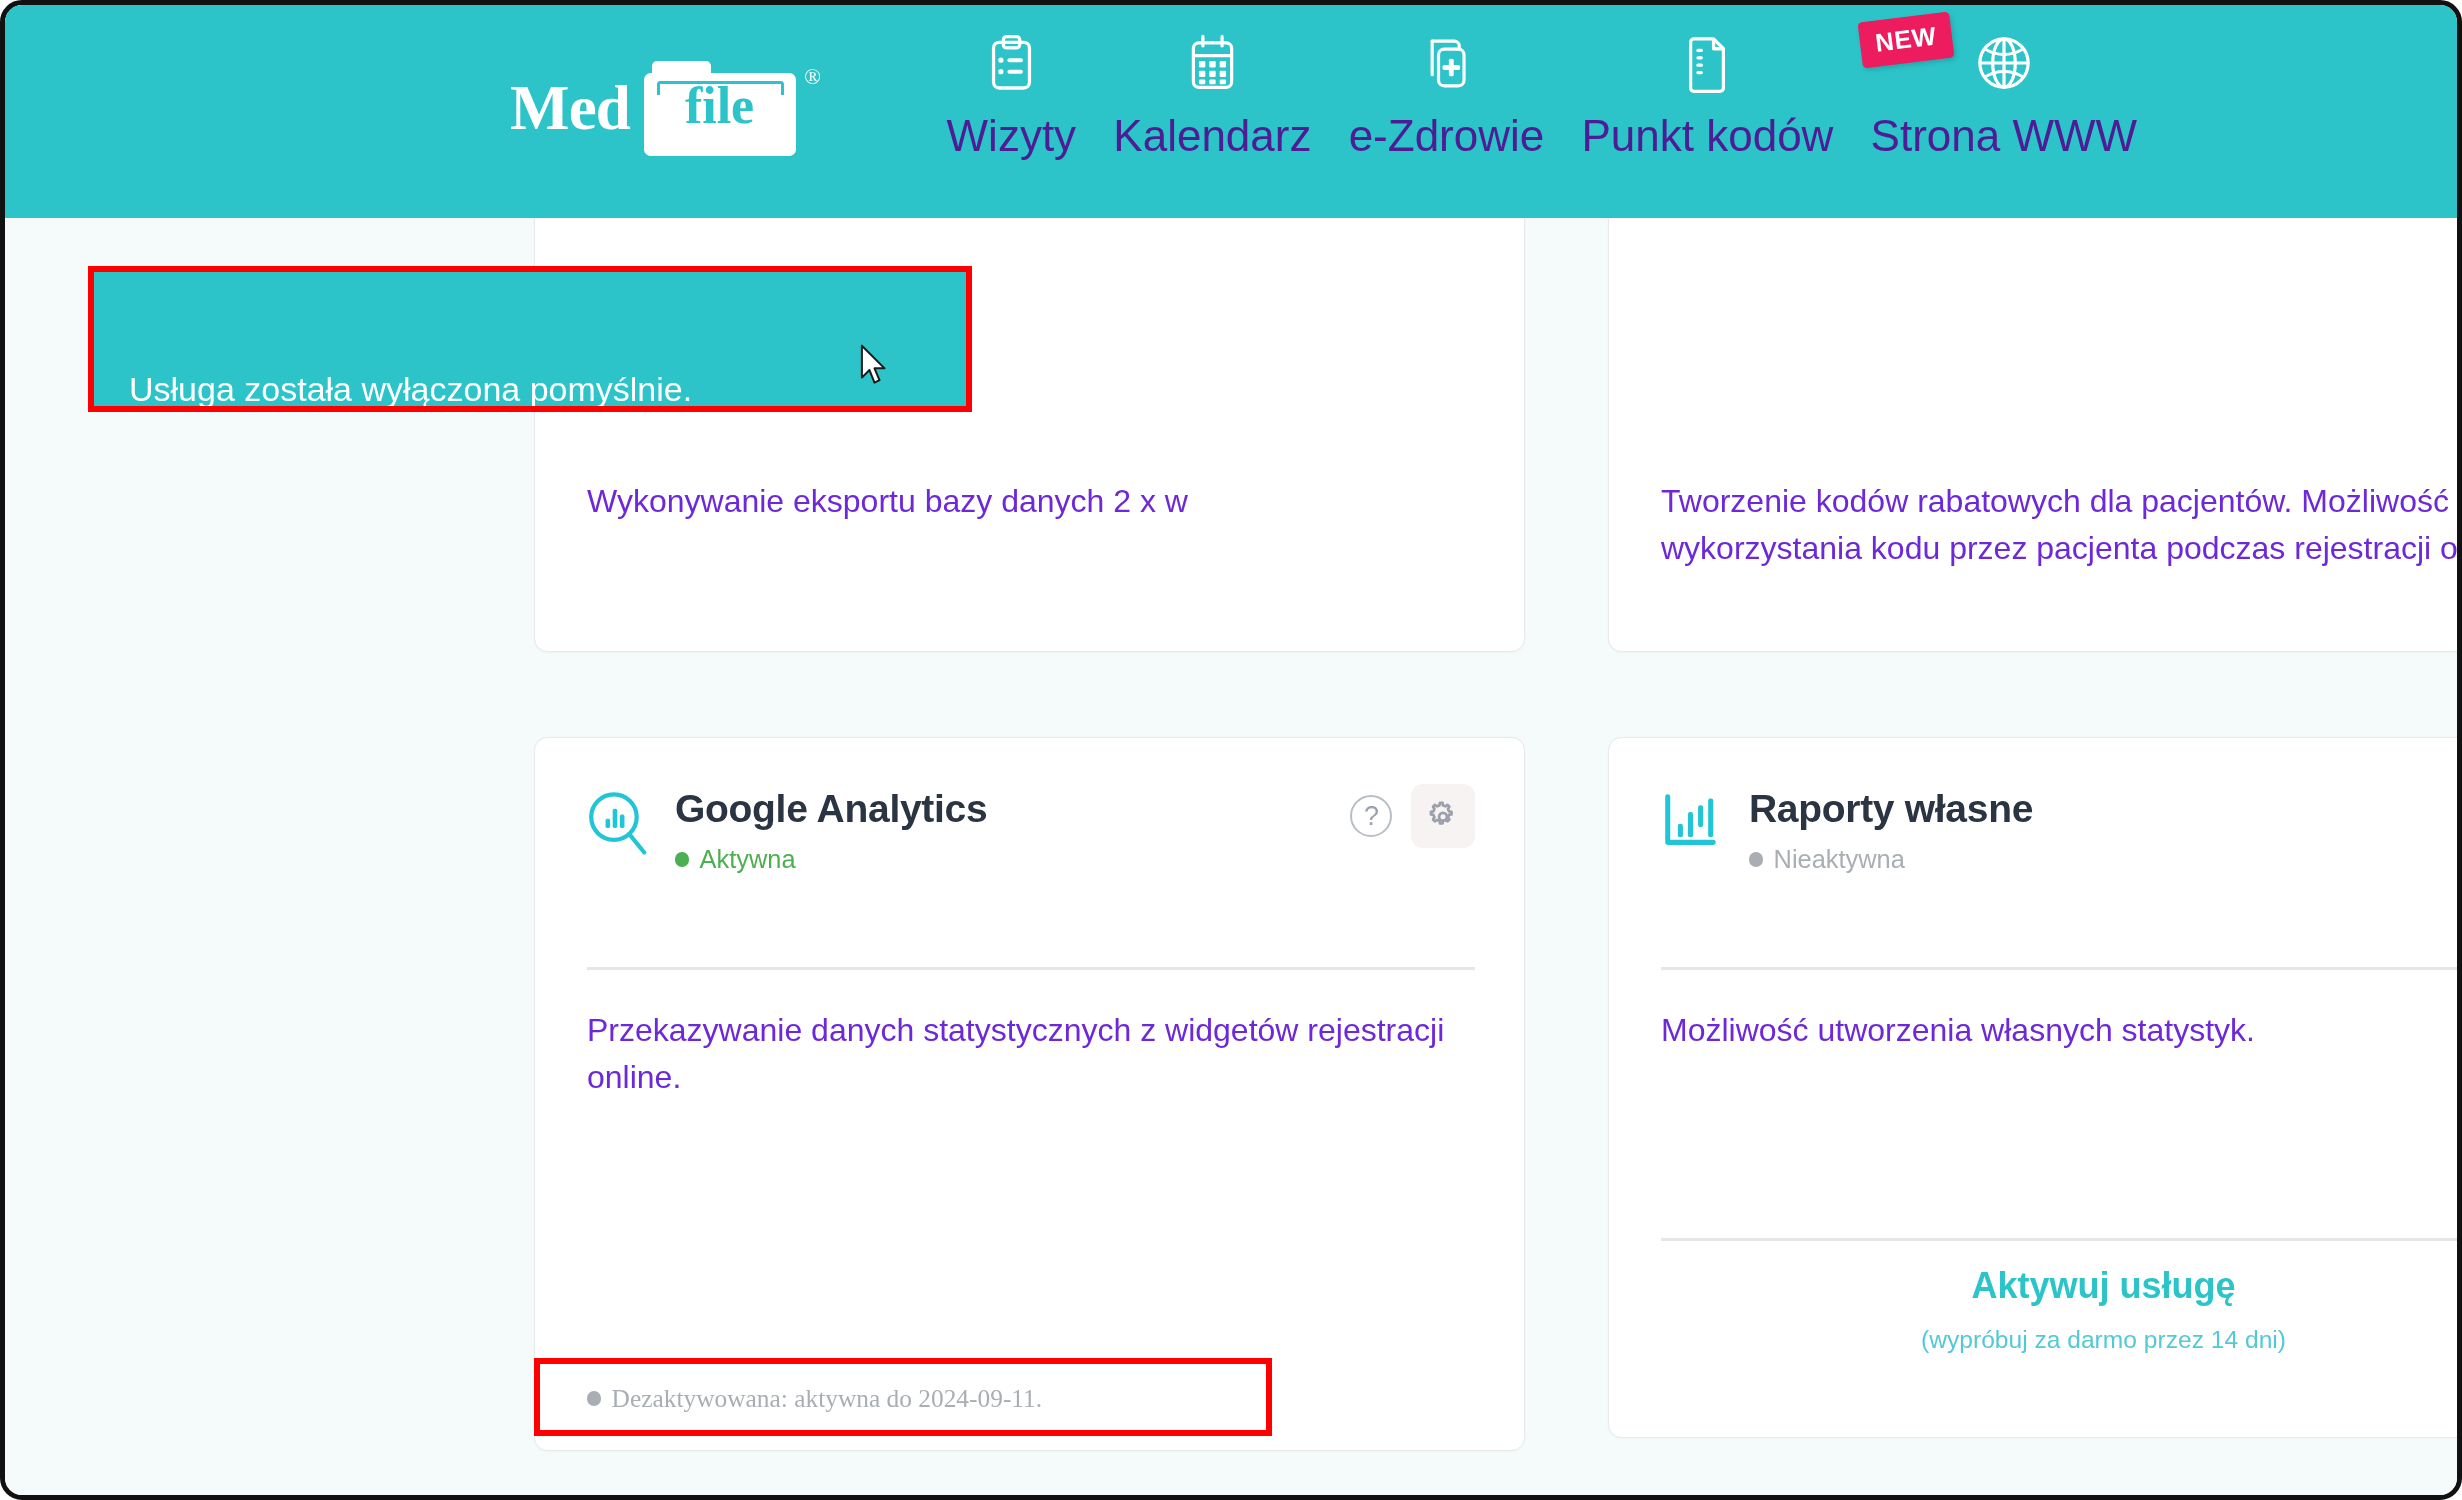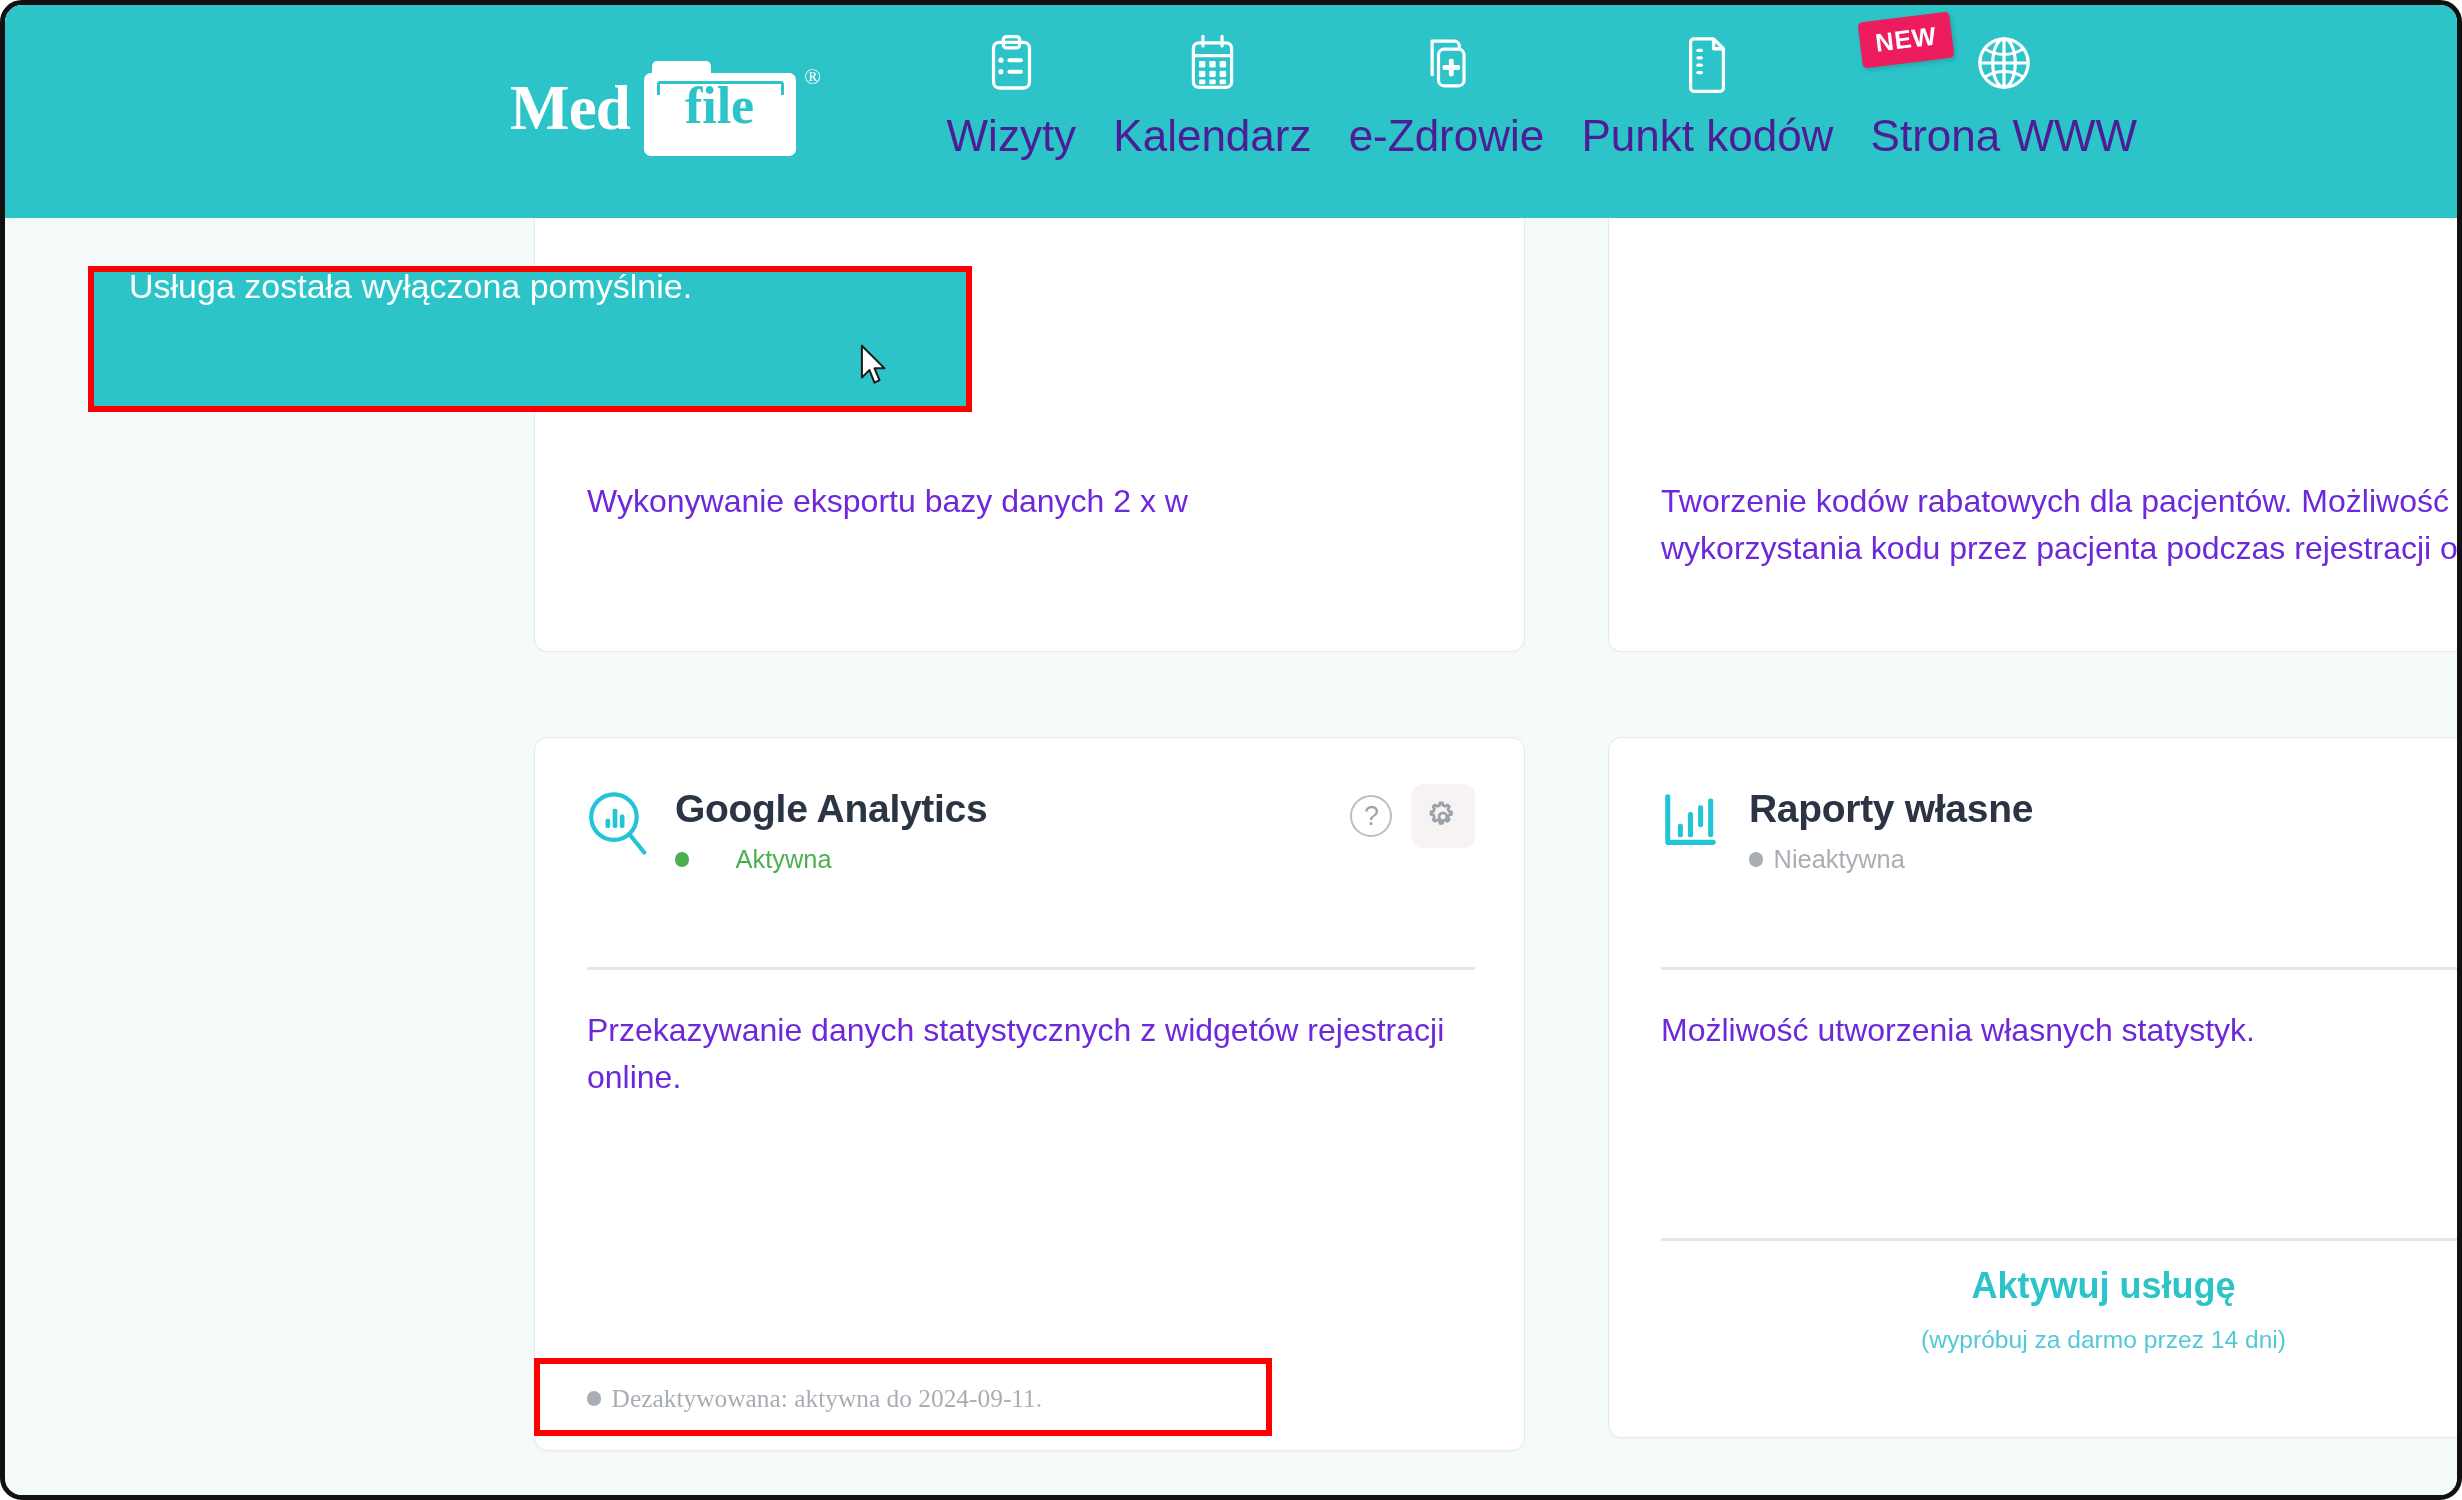--- a/index.html
+++ b/index.html
@@ -206,21 +206,21 @@
     font-size: 25.4px;
     display: flex;
     align-items: center;
   }
   .status-dot {
     width: 14.4px; height: 14.4px;
     border-radius: 50%;
     margin-right: 10.2px;
     display: inline-block;
   }
-  .status-active { color: #4caf50; gap: 36px; }
+  .status-active { color: #4caf50; }
   .status-active .status-dot { background: #4caf50; }
   .status-inactive { color: #a9aeb4; }
   .status-inactive .status-dot { background: #a9aeb4; }
 
   .card-actions {
     position: absolute;
     right: 49px;
     top: 46px;
     display: flex;
     align-items: center;
@@ -315,21 +315,21 @@
     z-index: 60;
   }
   #toast {
     position: absolute;
     left: 0; top: 0;
     width: 881px;
     height: 142px;
     background: #2cc4c9;
     box-sizing: border-box;
     display: flex;
-    align-items: flex-start;
+    align-items: flex-end;
   }
   #toast-text {
     color: #ffffff;
     font-size: 34px;
     padding-left: 41px;
   }
 
   
   .annot {
     position: absolute;

